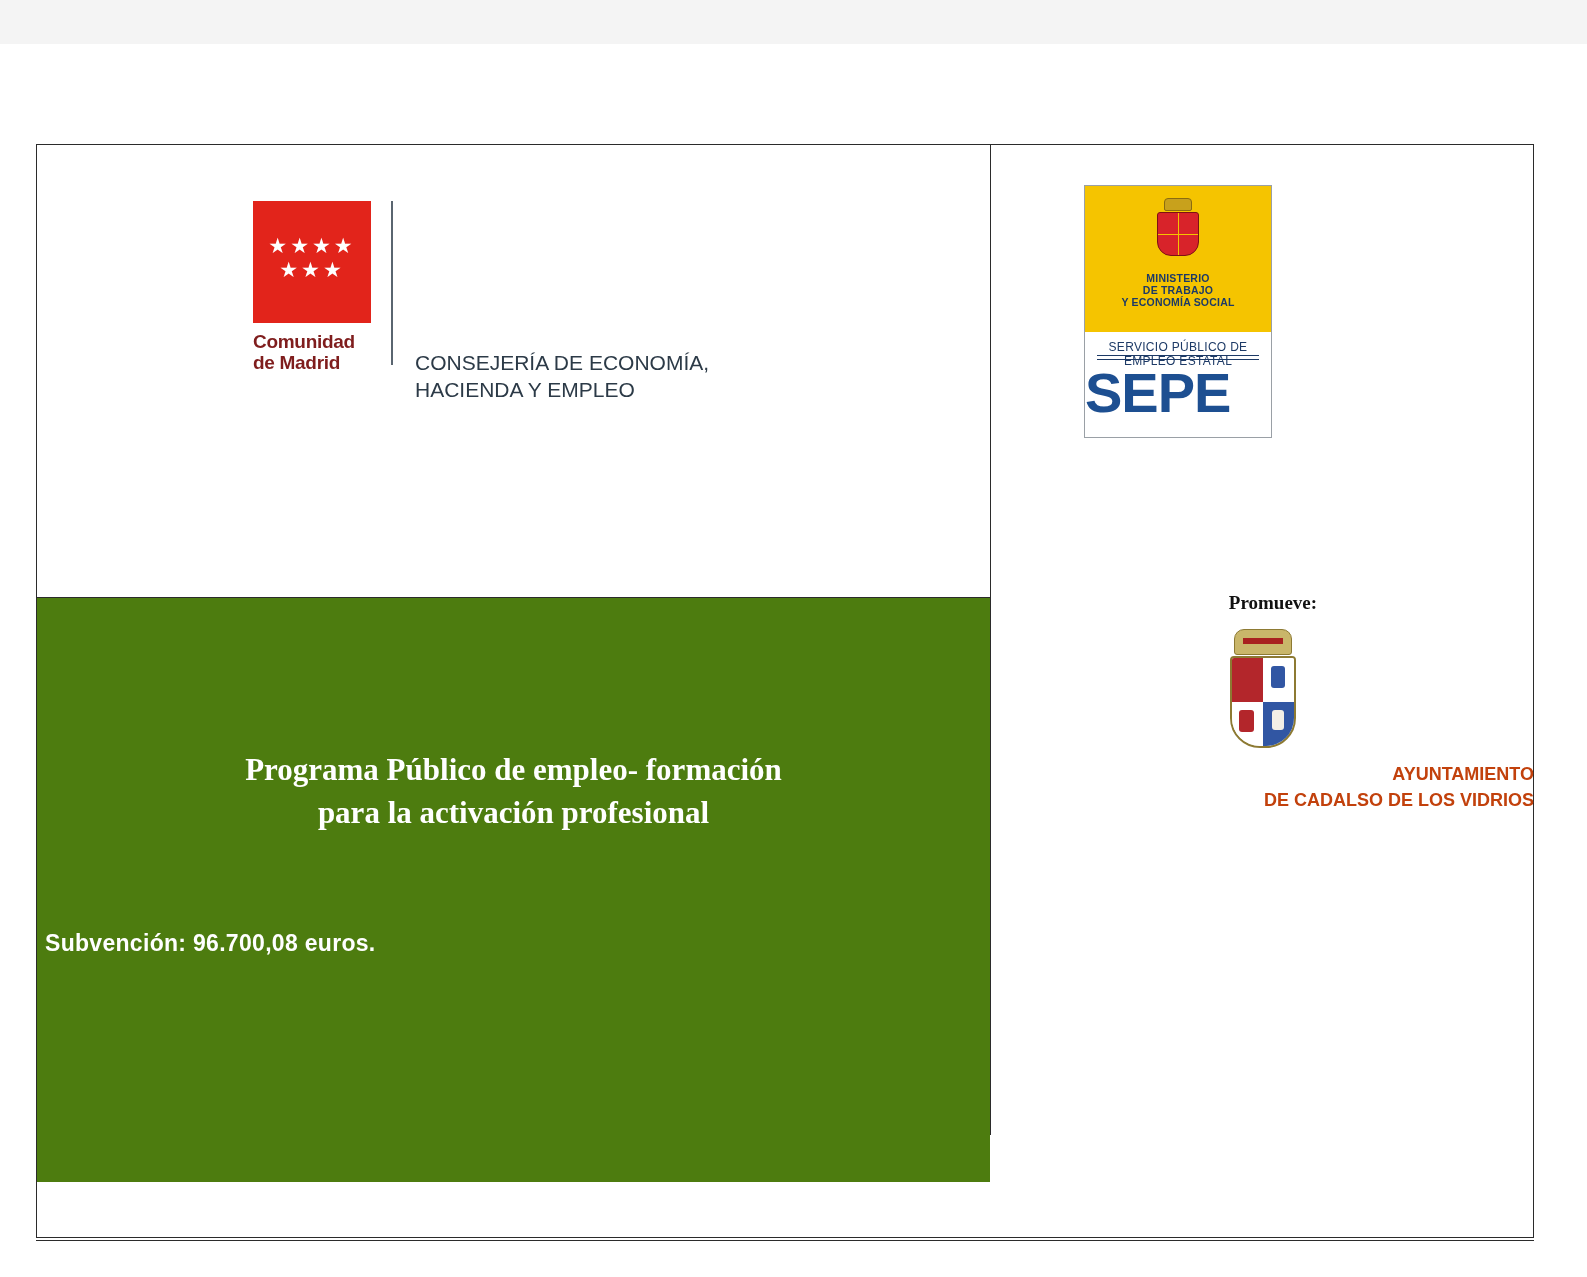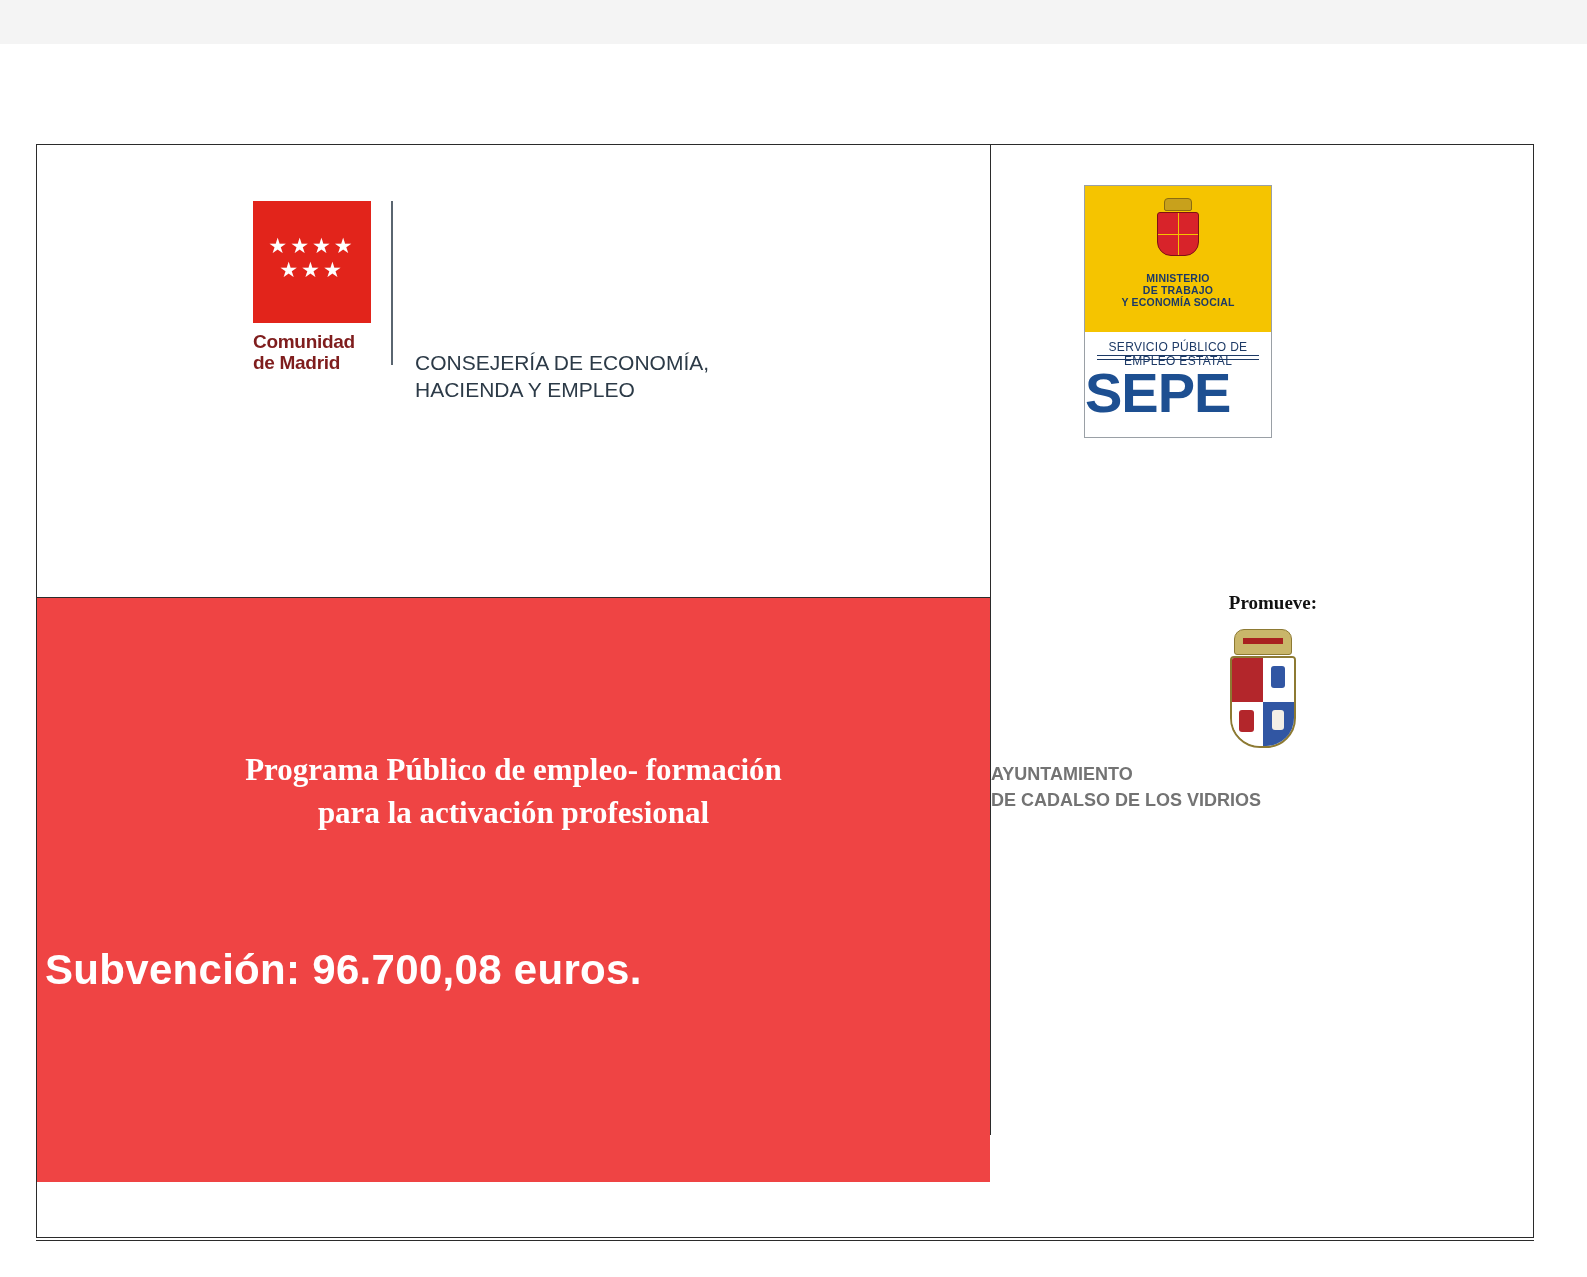--- a/index.html
+++ b/index.html
@@ -121,41 +121,41 @@
     white-space: pre-line;
   }
 
   
   .red-panel {
     position: absolute;
     left: 0;
     top: 453px;
     width: 953px;
     height: 584px;
-    background: #ef4444;
+    background: #4d7c0f;
     color: #ffffff;
   }
   .red-title {
     position: absolute;
     left: 0; right: 0;
     top: 150px;
     text-align: center;
     font-family: "Liberation Serif", serif;
     font-weight: bold;
     font-size: 31px;
     line-height: 43px;
     white-space: pre-line;
   }
   .red-amount {
     position: absolute;
     left: 8px;
-    top: 348px;
-    font-family: "Liberation Sans", sans-serif;
-    font-weight: bold;
-    font-size: 42px;
+    top: 332px;
+    font-family: "Liberation Sans", sans-serif;
+    font-weight: bold;
+    font-size: 23px;
     letter-spacing: 0.3px;
   }
 
   
   .right-col {
     position: absolute;
     left: 954px;
     top: 0;
     width: 543px;
     height: 990px;
@@ -349,25 +349,25 @@
     left: 9px; top: 8px;
     width: 12px; height: 20px;
     background: #f2efe6;
     border-radius: 3px;
   }
 
   .ayto-name {
     position: absolute;
     left: 0; right: 0;
     top: 616px;
-    text-align: left;
+    text-align: right;
     font-family: "Liberation Sans", sans-serif;
     font-weight: bold;
     font-size: 18px;
-    color: #737373;
+    color: #c2410c;
     line-height: 26px;
     white-space: pre-line;
   }
 
   
   .footer-box {
     position: absolute;
     left: 36px;
     top: 1196px;
     width: 1498px;

